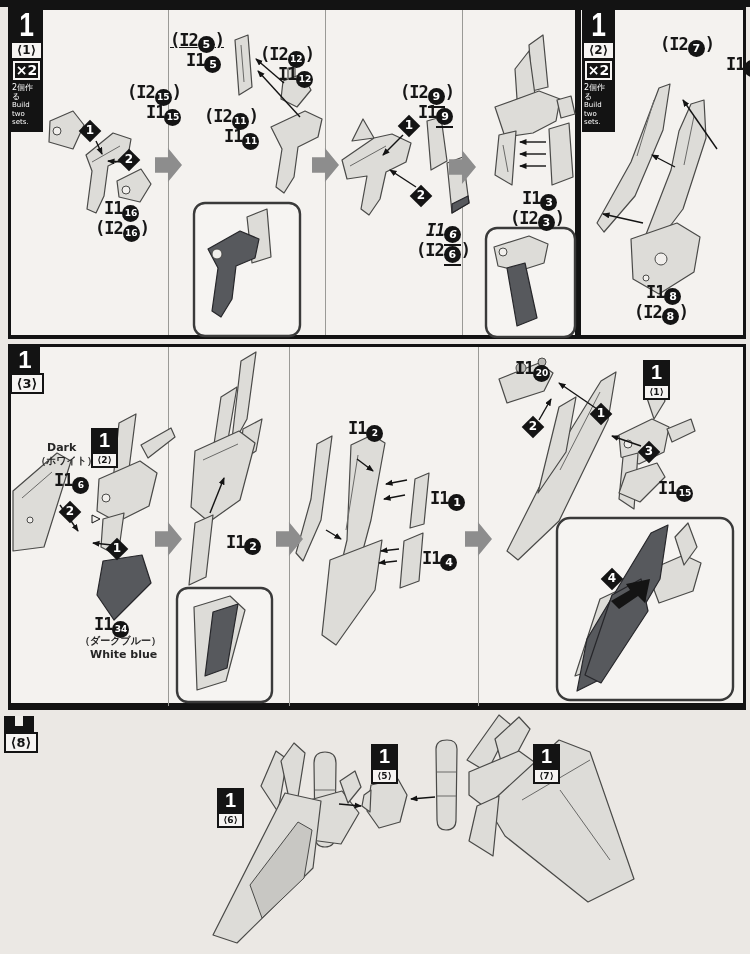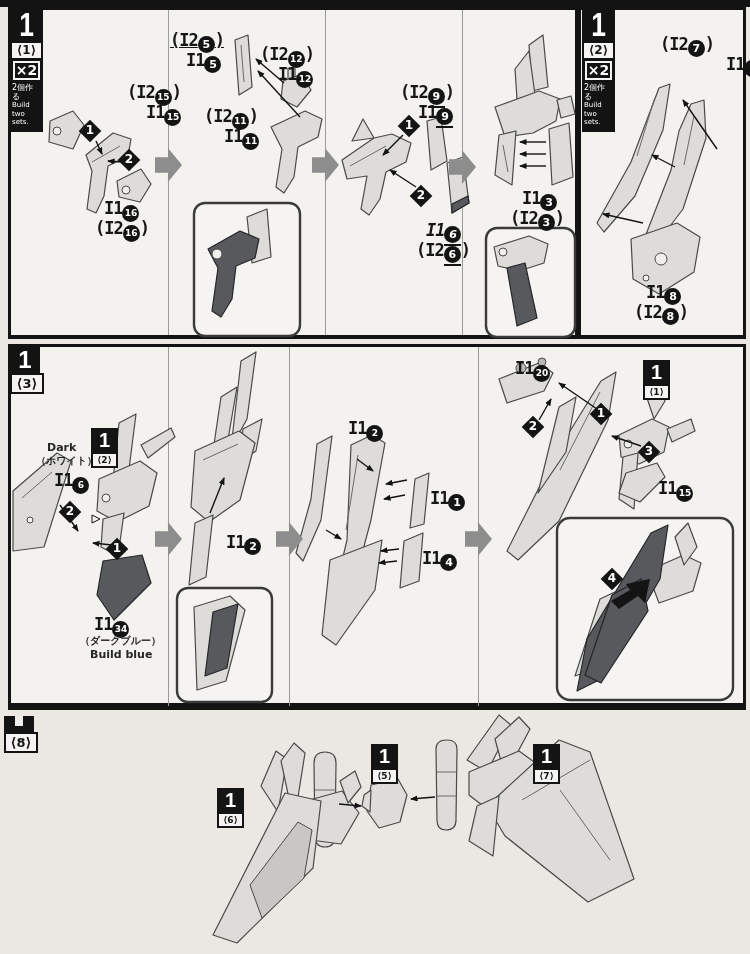--- a/index.html
+++ b/index.html
@@ -304,21 +304,21 @@
       <div class="plabel" style="left: 510px; top: 208px;"><span class="code">(I2</span><span class="circwrap"><span class="circ">3</span></span><span class="code">)</span></div>
       <div class="plabel" style="left: 660px; top: 34px;"><span class="code">(I2</span><span class="circwrap"><span class="circ">7</span></span><span class="code">)</span></div>
       <div class="plabel" style="left: 678px; top: 54px; margin-left: 48px;"><span class="code">I1</span><span class="circwrap"><span class="circ">7</span></span></div>
       <div class="plabel" style="left: 646px; top: 282px;"><span class="code">I1</span><span class="circwrap"><span class="circ">8</span></span></div>
       <div class="plabel" style="left: 634px; top: 302px; text-align: center;"><span class="code">(I2</span><span class="circwrap"><span class="circ">8</span></span><span class="code">)</span></div>
       <div class="plabel plain" style="left: 47px; top: 441px; font-size: 11px;">Dark</div>
       <div class="plabel plain" style="left: 36px; top: 454px; font-size: 10px;">（ホワイト）</div>
       <div class="plabel" style="left: 54px; top: 470px;"><span class="code">I1</span><span class="circwrap"><span class="circ two">6</span></span></div>
       <div class="plabel" style="left: 94px; top: 614px;"><span class="code">I1</span><span class="circwrap"><span class="circ two">34</span></span></div>
       <div class="plabel plain" style="left: 80px; top: 634px; font-size: 10px;">（ダークブルー）</div>
-      <div class="plabel plain" style="left: 90px; top: 648px; font-size: 11px;">Build blue</div>
+      <div class="plabel plain" style="left: 90px; top: 648px; font-size: 11px;">White blue</div>
       <div class="plabel" style="left: 226px; top: 532px;"><span class="code">I1</span><span class="circwrap"><span class="circ">2</span></span></div>
       <div class="plabel" style="left: 348px; top: 418px;"><span class="code">I1</span><span class="circwrap"><span class="circ two">2</span></span></div>
       <div class="plabel" style="left: 430px; top: 488px;"><span class="code">I1</span><span class="circwrap"><span class="circ">1</span></span></div>
       <div class="plabel" style="left: 422px; top: 548px;"><span class="code">I1</span><span class="circwrap"><span class="circ">4</span></span></div>
       <div class="plabel" style="left: 515px; top: 358px;"><span class="code">I1</span><span class="circwrap"><span class="circ two">20</span></span></div>
       <div class="plabel" style="left: 658px; top: 478px;"><span class="code">I1</span><span class="circwrap"><span class="circ two">15</span></span></div>
     </div>
   <div id="marks">
       <div class="diamond" style="left: 78px; top: 119px;">
         <div class="sq"></div>

